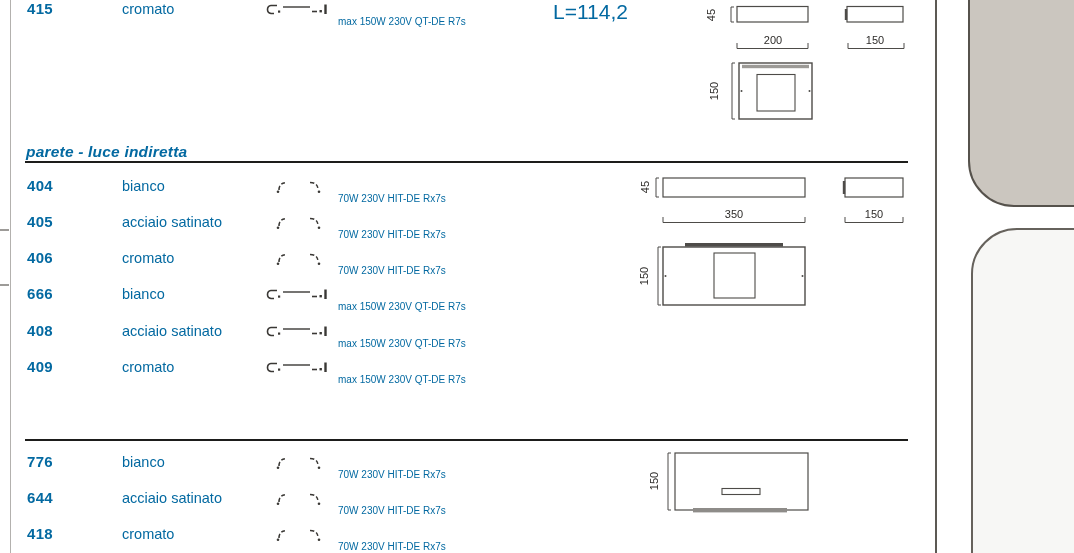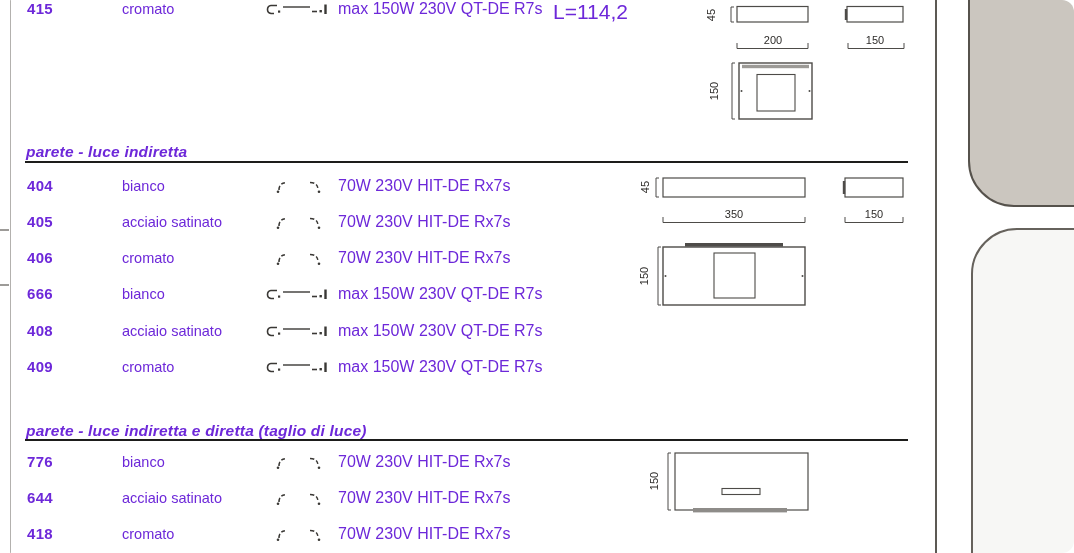--- a/index.html
+++ b/index.html
@@ -1,36 +1,36 @@
 <!DOCTYPE html>
 <html><head>
 <meta charset="utf-8">
 <style>
   html,body{margin:0;padding:0;background:#fff;}
   .page{
     position:relative;width:1074px;height:553px;background:#ffffff;
-    overflow:hidden;font-family:"Liberation Sans",sans-serif;color:#6d28d9;border-radius:12px;
+    overflow:hidden;font-family:"Liberation Sans",sans-serif;color:#0369a1;
   }
   .rule-left{position:absolute;left:10px;top:0;width:1px;height:553px;background:#b3b1ae;}
   .rule-right{position:absolute;left:935px;top:0;width:2px;height:553px;background:#5c5954;}
   .edge-tick{position:absolute;left:0;width:9px;height:2px;background:#9d9b98;}
 
   .photo-block-gray{
     position:absolute;left:968px;top:-52px;width:210px;height:259px;
     background:#cbc6bf;border:2px solid #56524c;border-radius:46px;box-sizing:border-box;
   }
   .photo-block-light{
     position:absolute;left:971px;top:228px;width:210px;height:380px;
     background:#f7f7f5;border:2px solid #66625c;border-radius:46px;box-sizing:border-box;
   }
 
   .row{position:absolute;left:0;width:930px;height:20px;}
   .code{position:absolute;left:27px;top:0;font-size:15px;font-weight:bold;letter-spacing:.3px;}
   .finish{position:absolute;left:122px;top:1px;font-size:14.5px;text-align:right;}
-  .spec{position:absolute;left:338px;top:0;font-size:16px;}
+  .spec{position:absolute;left:338px;top:16px;font-size:10px;}
   .length-note{position:absolute;left:553px;top:0;font-size:21px;}
   .lamp{position:absolute;top:2px;}
   .lamp-hit{left:272px;width:60px;height:15px;}
   .lamp-qt{left:265px;width:66px;height:13px;}
 
   .section-title{
     position:absolute;left:26px;font-size:15.5px;font-weight:bold;letter-spacing:.2px;font-style:italic;
   }
   .section-underline{position:absolute;left:25px;width:883px;height:2px;background:#1d1d1b;}
 
@@ -199,21 +199,20 @@
     <rect x="65" y="75" width="98" height="3.6" fill="#4e4c49"></rect>
     <rect x="43" y="79" width="142" height="58" fill="#fff" stroke="#4d4b48" stroke-width="1.4"></rect>
     <rect x="94" y="85" width="41" height="45" fill="#fff" stroke="#4d4b48" stroke-width="1.1"></rect>
     <circle cx="45.5" cy="108" r="1" fill="#4d4b48"></circle>
     <circle cx="182.5" cy="108" r="1" fill="#4d4b48"></circle>
     <path d="M41 79 H38 V137 H41" fill="none" stroke="#4d4b48" stroke-width="1"></path>
     <text transform="rotate(-90 25 108)" x="25" y="108" text-anchor="middle" dominant-baseline="middle">
       <tspan>150</tspan></text>
   </svg>
 
-  <div class="section-title" style="top:422px">parete - luce indiretta e diretta (taglio di luce)</div>
   <div class="section-underline" style="top:439px"></div>
 
   <div class="row" style="top:453px">
     <span class="code">776</span>
     <span class="finish">bianco</span>
     <span class="lamp lamp-hit">
       <svg width="60" height="15" viewBox="0 0 60 15">
         <path d="M7 11 Q7 3.5 15 3.5" fill="none" stroke="#3a3835" stroke-width="1.5" stroke-dasharray="4 2.5"></path>
         <circle cx="6" cy="12.8" r="1.3" fill="#3a3835"></circle>
         <path d="M38 3.5 Q46 3.5 46 11" fill="none" stroke="#3a3835" stroke-width="1.5" stroke-dasharray="4 2.5"></path>

